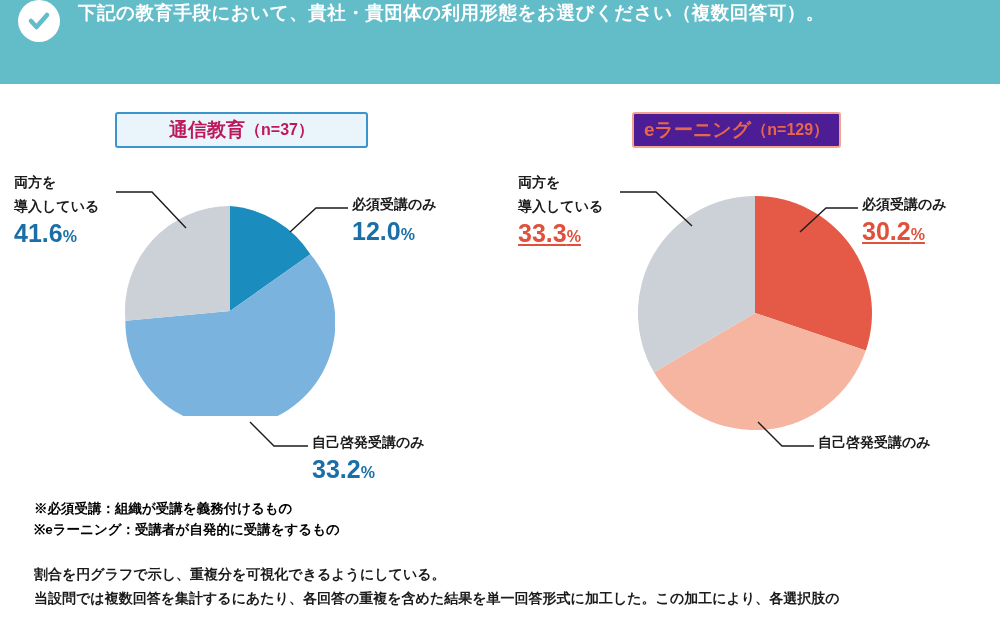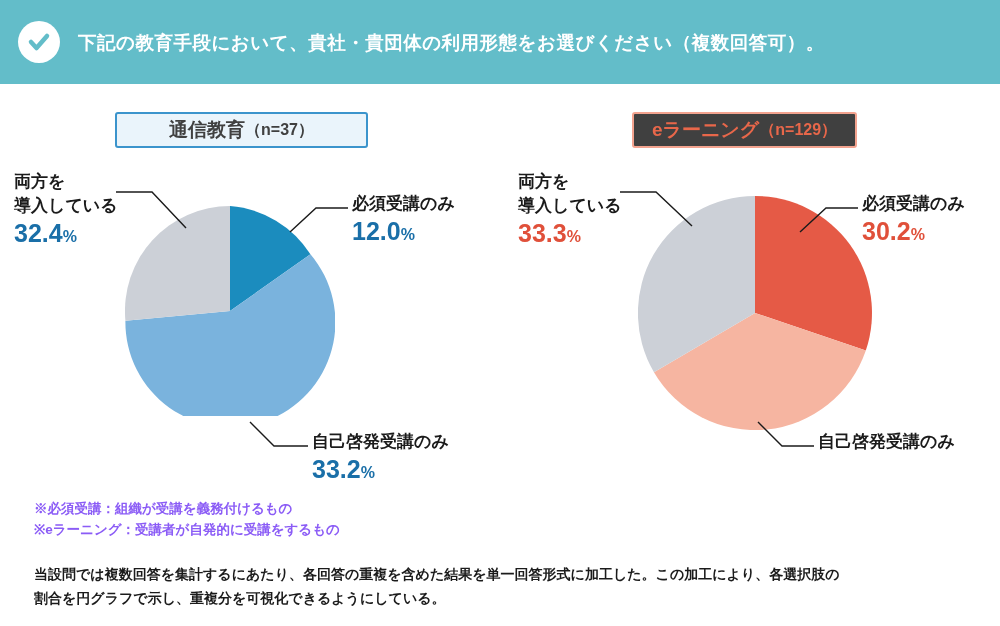--- a/index.html
+++ b/index.html
@@ -15,21 +15,20 @@
     position: relative;
   }
   
   #header {
     position: absolute;
     left: 0; top: 0;
     width: 1000px;
     height: 84px;
     background: #63bdc9;
     display: flex;
-    align-items: center;
   }
   #header-check {
     margin-left: 18px;
     width: 42px;
     height: 42px;
     border-radius: 50%;
     background: #ffffff;
     display: flex;
     align-items: center;
     justify-content: center;
@@ -66,50 +65,50 @@
     white-space: nowrap;
   }
   #title-left {
     left: 115px;
     width: 253px;
     background: #eaf4fb;
     border-color: #3b94cc;
   }
   #title-right {
     left: 132px;
-    width: 225px;
-    background: #404040;
+    width: 209px;
+    background: #4c1d95;
     border-color: #f3a38f;
   }
   .title-main { font-size: 19px; }
   .title-sub  { font-size: 16px; }
-  #title-left .title-main, #title-left .title-sub { color: #404040; }
+  #title-left .title-main, #title-left .title-sub { color: #be185d; }
   #title-right .title-main, #title-right .title-sub { color: #e8674a; }
 
   
   .pie-wrap { position: absolute; }
   #pie-left  { left: 125px; top: 106px; }
   #pie-right { left: 138px; top: 96px; }
 
   
   .lbl { position: absolute; white-space: nowrap; }
   .lbl-text {
-    font-size: 17px;
+    font-size: 14px;
     font-weight: bold;
     color: #1b1b1b;
     line-height: 24px;
   }
   .lbl-val {
     font-size: 25px;
     font-weight: bold;
     line-height: 30px;
   }
   .pct { font-size: 16px; font-weight: bold; }
   .blue-val { color: #1a6fa8; }
-  .red-val  { color: #e0503a; }
+  .red-val  { color: #e0503a; text-decoration: underline; }
 
   
   #lbl-l-both   { left: 14px;  top: 70px;  text-align: left; }
   #lbl-l-must   { left: 352px; top: 92px;  text-align: left; }
   #lbl-l-self   { left: 312px; top: 330px; text-align: left; }
   
   #lbl-r-both   { left: 18px;  top: 70px;  text-align: left; }
   #lbl-r-must   { left: 362px; top: 92px;  text-align: left; }
   #lbl-r-self   { left: 318px; top: 330px; text-align: left; }
 
@@ -117,21 +116,21 @@
 
   
   #notes {
     position: absolute;
     left: 34px;
     top: 498px;
     width: 940px;
   }
   .note-small {
     font-size: 13.5px;
-    color: #8b5cf6;
+    color: #000000;
     line-height: 21px;
     font-weight: bold;
   }
   #note-block {
     margin-top: 22px;
     font-size: 14px;
     color: #1b1b1b;
     line-height: 24px;
     font-weight: bold;
   }
@@ -168,21 +167,21 @@
 
   <svg class="leader" style="left:0;top:0;width:500px;height:420px;">
     <polyline points="116,92 152,92 186,128" fill="none" stroke="#1b1b1b" stroke-width="1.4"></polyline>
     <polyline points="348,108 316,108 290,132" fill="none" stroke="#1b1b1b" stroke-width="1.4"></polyline>
     <polyline points="308,346 274,346 250,322" fill="none" stroke="#1b1b1b" stroke-width="1.4"></polyline>
   </svg>
 
   <div class="lbl" id="lbl-l-both">
     <div class="lbl-text">両方を</div>
     <div class="lbl-text">導入している</div>
-    <div class="lbl-val blue-val"><span>32.4</span><span class="pct">%</span></div>
+    <div class="lbl-val blue-val"><span>41.6</span><span class="pct">%</span></div>
   </div>
 
   <div class="lbl" id="lbl-l-must">
     <div class="lbl-text">必須受講のみ</div>
     <div class="lbl-val blue-val"><span>12.0</span><span class="pct">%</span></div>
   </div>
 
   <div class="lbl" id="lbl-l-self">
     <div class="lbl-text">自己啓発受講のみ</div>
     <div class="lbl-val blue-val"><span>33.2</span><span class="pct">%</span></div>
@@ -226,16 +225,16 @@
 
   <div class="lbl" id="lbl-r-self">
     <div class="lbl-text">自己啓発受講のみ</div>
   </div>
 </div>
 
 <div id="notes">
   <div class="note-small">※必須受講：組織が受講を義務付けるもの</div>
   <div class="note-small">※eラーニング：受講者が自発的に受講をするもの</div>
   <div id="note-block">
+    <div>割合を円グラフで示し、重複分を可視化できるようにしている。</div>
     <div>当設問では複数回答を集計するにあたり、各回答の重複を含めた結果を単一回答形式に加工した。この加工により、各選択肢の</div>
-    <div>割合を円グラフで示し、重複分を可視化できるようにしている。</div>
   </div>
 </div>
 
 </body></html>

